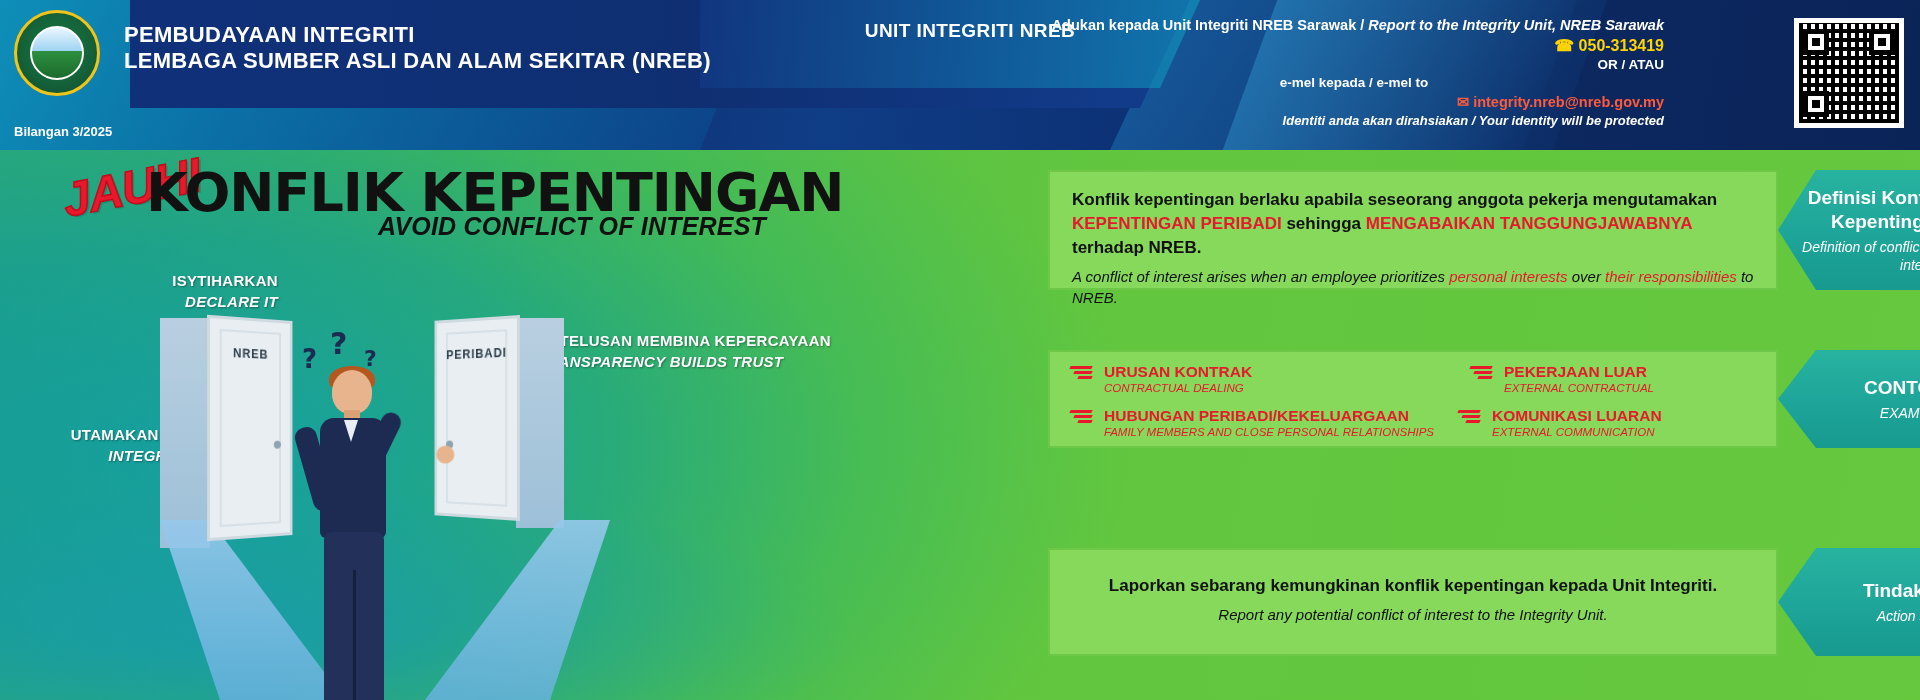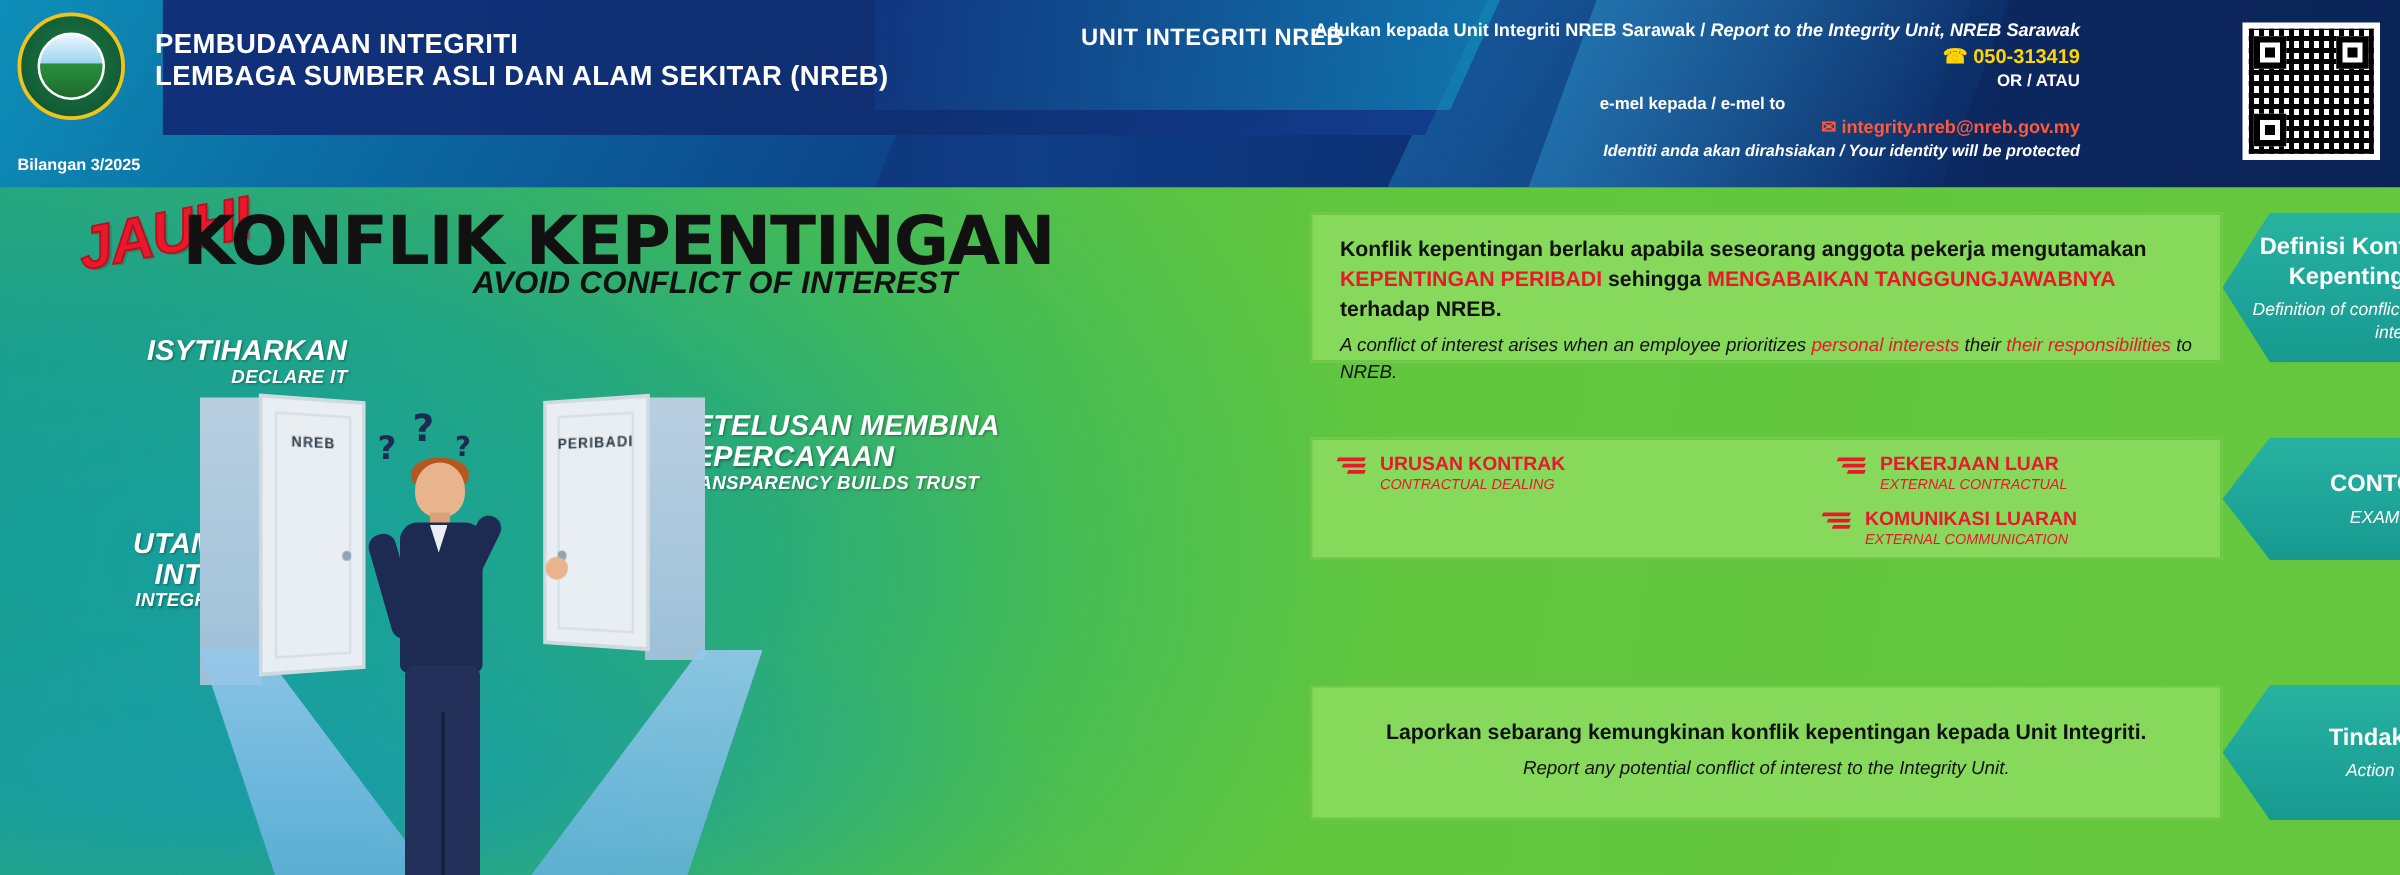--- a/index.html
+++ b/index.html
@@ -155,21 +155,21 @@
     font-family: "DejaVu Sans", sans-serif;
   }
   #subheadline {
     position: absolute; left: 378px; top: 62px;
     font-size: 25px; font-weight: bold; font-style: italic; color: #111;
     letter-spacing: .2px;
   }
 
   .side-label { position: absolute; color: #fff; }
   .side-label .my {
-    font-size: 23px; font-weight: bold; font-style: italic;
+    font-size: 15px; font-weight: bold; 
     letter-spacing: .3px; line-height: 25px;
     text-shadow: 1px 1px 2px rgba(0,0,0,.35);
   }
   .side-label .en {
     font-size: 15px; font-weight: bold; font-style: italic;
     letter-spacing: .3px; line-height: 17px;
     text-shadow: 1px 1px 2px rgba(0,0,0,.35);
   }
   #lbl-declare { left: 88px; top: 118px; width: 190px; text-align: right; }
   #lbl-integrity { left: 20px; top: 272px; width: 220px; text-align: right; }
@@ -393,40 +393,49 @@
 
       </div>
     </div>
 
     <div class="card" id="card1">
       <div class="card-inner">
         <div class="t-my">
           <span>Konflik kepentingan berlaku apabila seseorang anggota pekerja mengutamakan </span><span class="red">KEPENTINGAN PERIBADI</span><span> sehingga </span><span class="red">MENGABAIKAN TANGGUNGJAWABNYA</span><span> terhadap NREB.</span>
         </div>
         <div class="t-en">
-          <span>A conflict of interest arises when an employee prioritizes </span><span class="red-i">personal interests</span><span> their </span><span class="red-i">their responsibilities</span><span> to NREB.</span>
+          <span>A conflict of interest arises when an employee prioritizes </span><span class="red-i">personal interests</span><span> over </span><span class="red-i">their responsibilities</span><span> to NREB.</span>
         </div>
       </div>
     </div>
     <div class="chev" id="chev1">
       <div class="c-my">Definisi Konflik Kepentingan</div>
       <div class="c-en">Definition of conflicts of interest</div>
     </div>
 
     <div class="card" id="card2"></div>
     <div id="ex-grid">
       <div class="ex-item" id="ex0">
         <div class="bars">
             <i></i>
             <i></i>
             <i></i>
           </div>
         <div class="e-my">URUSAN KONTRAK</div>
         <div class="e-en">CONTRACTUAL DEALING</div>
       </div>
+      <div class="ex-item" id="ex1">
+        <div class="bars">
+            <i></i>
+            <i></i>
+            <i></i>
+          </div>
+        <div class="e-my">HUBUNGAN PERIBADI/KEKELUARGAAN</div>
+        <div class="e-en">FAMILY MEMBERS AND CLOSE PERSONAL RELATIONSHIPS</div>
+      </div>
       <div class="ex-item" id="ex2">
         <div class="bars">
             <i></i>
             <i></i>
             <i></i>
           </div>
         <div class="e-my">PEKERJAAN LUAR</div>
         <div class="e-en">EXTERNAL CONTRACTUAL</div>
       </div>
       <div class="ex-item" id="ex3">

